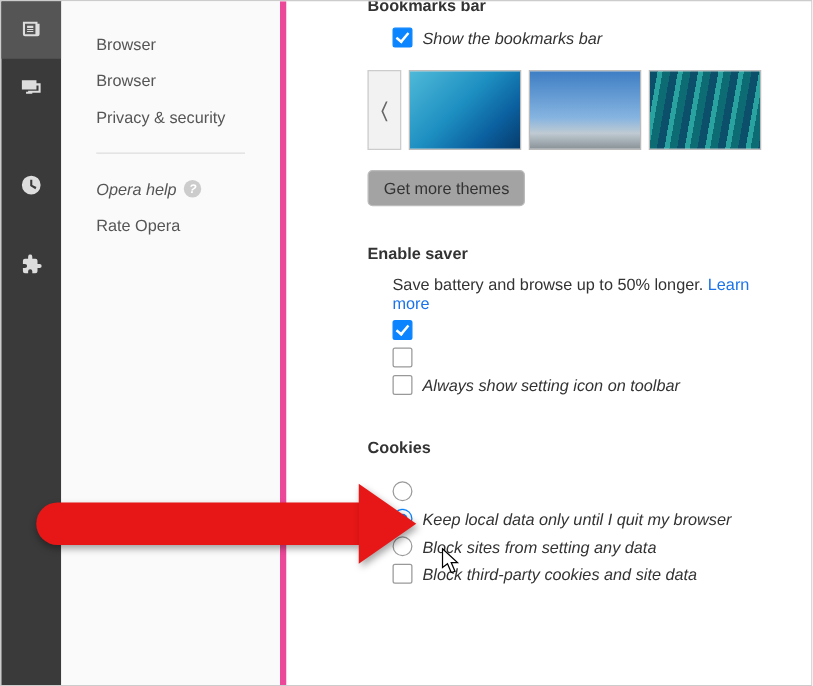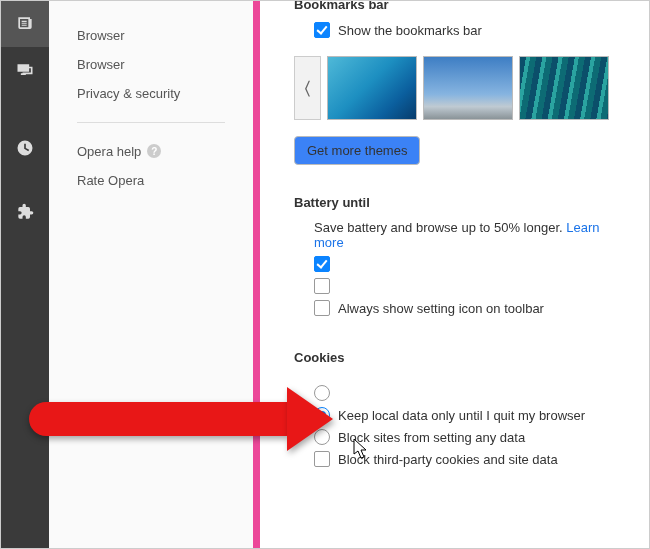--- a/index.html
+++ b/index.html
@@ -1,43 +1,43 @@
 <!DOCTYPE html>
 <html><head>
 <meta charset="utf-8">
 <style>
   html,body{margin:0;padding:0;font-family:Arial,Helvetica,sans-serif;font-size:13px;color:#333;background:#fff;}
   .frame{position:relative;width:650px;height:549px;overflow:hidden;border:1px solid #ccc;box-sizing:border-box;}
   .rail{position:absolute;left:0;top:0;bottom:0;width:48px;background:#3a3a3a;}
   .rail-icon{width:48px;height:46px;display:flex;align-items:center;justify-content:center;color:#ddd;}
   .rail-icon svg{width:20px;height:20px;fill:#ddd;}
   .rail-icon.sel{background:#555;}
-  .sidebar{position:absolute;left:48px;top:0;bottom:0;width:211px;background:#fafafa;border-right:7px solid #ec4899;padding:20px 0 0 28px;box-sizing:border-box;}
+  .sidebar{position:absolute;left:48px;top:0;bottom:0;width:180px;background:#fafafa;border-right:5px solid #ec4899;padding:20px 0 0 28px;box-sizing:border-box;}
   .side-link{padding:7px 0;color:#555;font-size:13px;cursor:pointer;}
   .side-divider{border-top:1px solid #ddd;margin:14px 28px 14px 0;}
-  .side-help{display:flex;align-items:flex-start;gap:6px;}
+  .side-help{display:flex;align-items:flex-start;gap:6px;font-style:italic;}
   .help-badge{display:inline-flex;width:14px;height:14px;border-radius:50%;background:#ccc;color:#fff;font-size:10px;font-weight:bold;align-items:center;justify-content:center;}
   .content{position:absolute;left:259px;right:0;top:0;bottom:0;padding:0 40px 0 34px;box-sizing:border-box;overflow:hidden;color:#333;}
   .section-title{font-weight:bold;font-size:13px;color:#333;margin:14px 0 10px 0;}
   .section-title.cut{margin-top:-4px;}
   .row{display:flex;align-items:center;gap:8px;margin:6px 0;font-size:13px;color:#333;}
-  .indent{margin-left:20px;}
+  .indent{margin-left:20px;font-style:italic;}
   .chk{width:14px;height:14px;border:1px solid #999;border-radius:2px;display:inline-flex;align-items:center;justify-content:center;background:#fff;flex-shrink:0;}
   .chk.checked{background:#0b84ff;border-color:#0b84ff;}
   .chk.checked::after{content:"";width:8px;height:4px;border:2px solid #fff;border-top:none;border-right:none;transform:rotate(-50deg);margin-top:-2px;}
   .radio{width:14px;height:14px;border:1px solid #999;border-radius:50%;display:inline-flex;align-items:center;justify-content:center;background:#fff;flex-shrink:0;}
   .radio.checked{border-color:#0b84ff;}
   .radio.checked::after{content:"";width:8px;height:8px;border-radius:50%;background:#0b84ff;}
   .themes-row{display:flex;align-items:center;gap:6px;margin:6px 0 12px 0;}
   .theme-prev{width:25px;height:62px;border:1px solid #ccc;background:#f2f2f2;display:flex;align-items:center;justify-content:center;color:#666;font-size:18px;cursor:pointer;}
   .theme-thumb{width:88px;height:62px;border:1px solid #bbb;background:#79c4d5;cursor:pointer;}
   .theme-thumb.t1{background:linear-gradient(135deg,#4fb9d8 0%,#1d8fc1 45%,#0b5f9e 75%,#073c6c 100%);}
   .theme-thumb.t2{background:linear-gradient(to bottom,#3e7ec4 0%,#86b4e0 60%,#bfcad2 80%,#8a9398 100%);}
   .theme-thumb.t3{background:repeating-linear-gradient(100deg,#0b4f6a 0 6px,#2aa3a0 6px 10px,#0d6b74 10px 16px);}
-  .btn{display:inline-block;padding:6px 12px;border:1px solid #bbb;border-radius:4px;background:#3b82f6;font-size:13px;cursor:pointer;margin-top:4px;}
+  .btn{display:inline-block;padding:6px 12px;border:1px solid #bbb;border-radius:4px;background:#a3a3a3;font-size:13px;cursor:pointer;margin-top:4px;}
   .desc{font-size:13px;color:#333;margin:2px 0 4px 20px;}
   a.link{color:#1a73e8;text-decoration:none;}
   
   .arrow-wrap{position:absolute;left:28px;top:386px;width:305px;height:62px;pointer-events:none;}
   .arrow-body{position:absolute;left:0;top:15px;width:260px;height:34px;background:#e81717;border-top-left-radius:18px;border-bottom-left-radius:18px;filter:drop-shadow(0 3px 3px rgba(0,0,0,.35));}
   .arrow-head{position:absolute;left:258px;top:0;width:0;height:0;border-top:32px solid transparent;border-bottom:32px solid transparent;border-left:46px solid #e81717;filter:drop-shadow(2px 3px 3px rgba(0,0,0,.35));}
   .cursor{position:absolute;left:352px;top:437px;pointer-events:none;}
 </style>
 </head>
 <body>
@@ -93,21 +93,21 @@
     <div class="theme-prev">
       <span>〈</span>
     </div>
     <div class="theme-thumb t1"></div>
     <div class="theme-thumb t2"></div>
     <div class="theme-thumb t3"></div>
   </div>
   <div class="btn">Get more themes</div>
 
   <div style="height:16px"></div>
-  <div class="section-title">Battery until</div>
+  <div class="section-title">Enable saver</div>
   <div class="desc">
     <span>Save battery and browse up to 50% longer. </span><a class="link" href="#">Learn more</a>
   </div>
   <div class="row indent">
     <span class="chk checked"></span>
   </div>
   <div class="row indent">
     <span class="chk"></span>
   </div>
   <div class="row indent">

